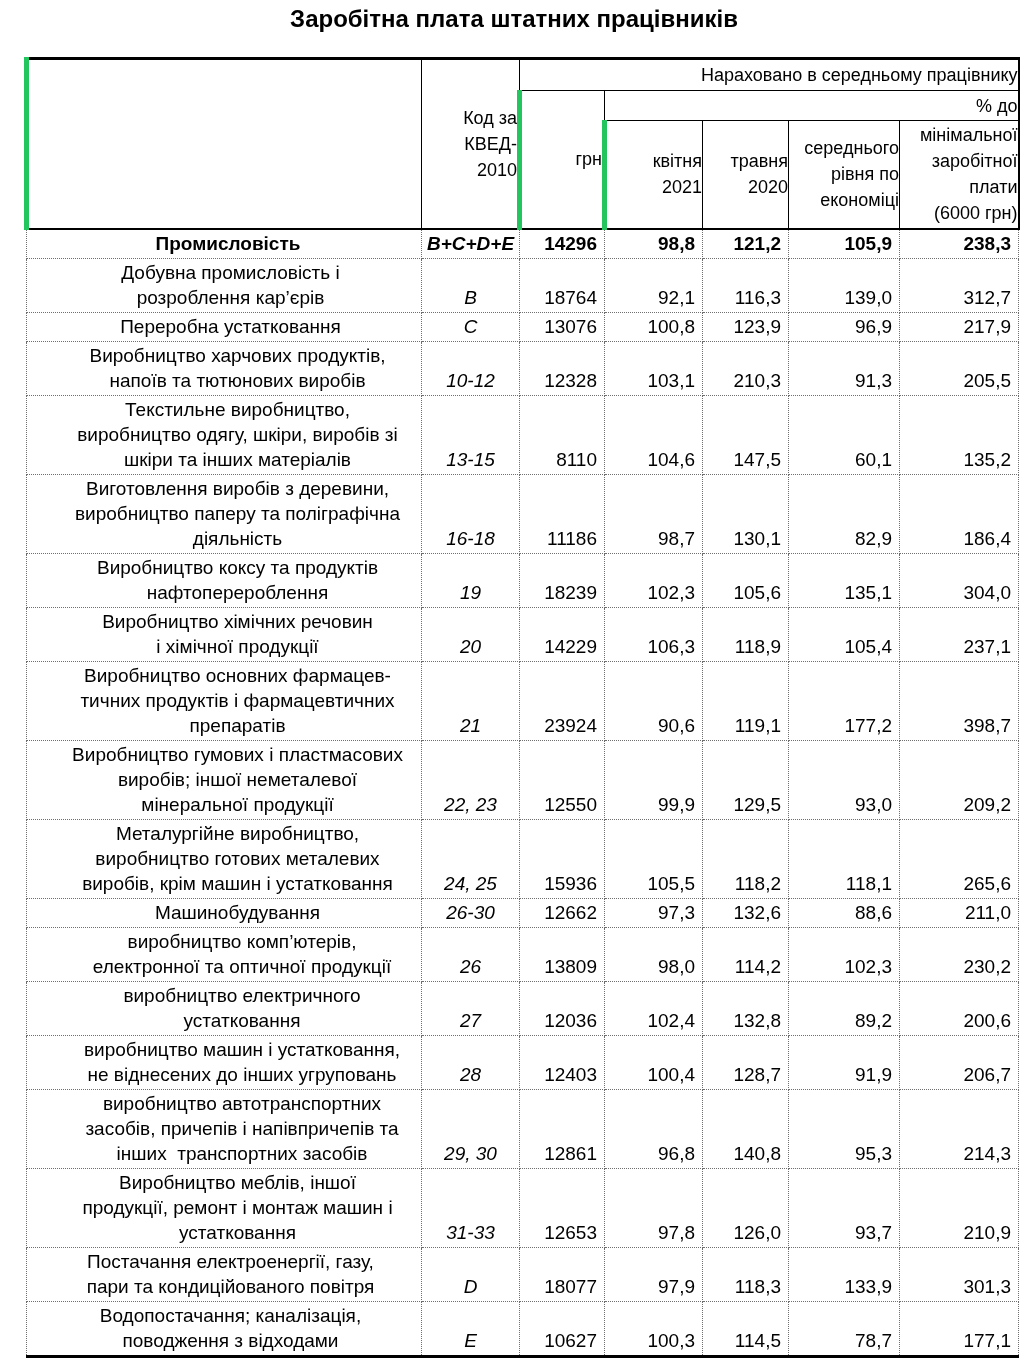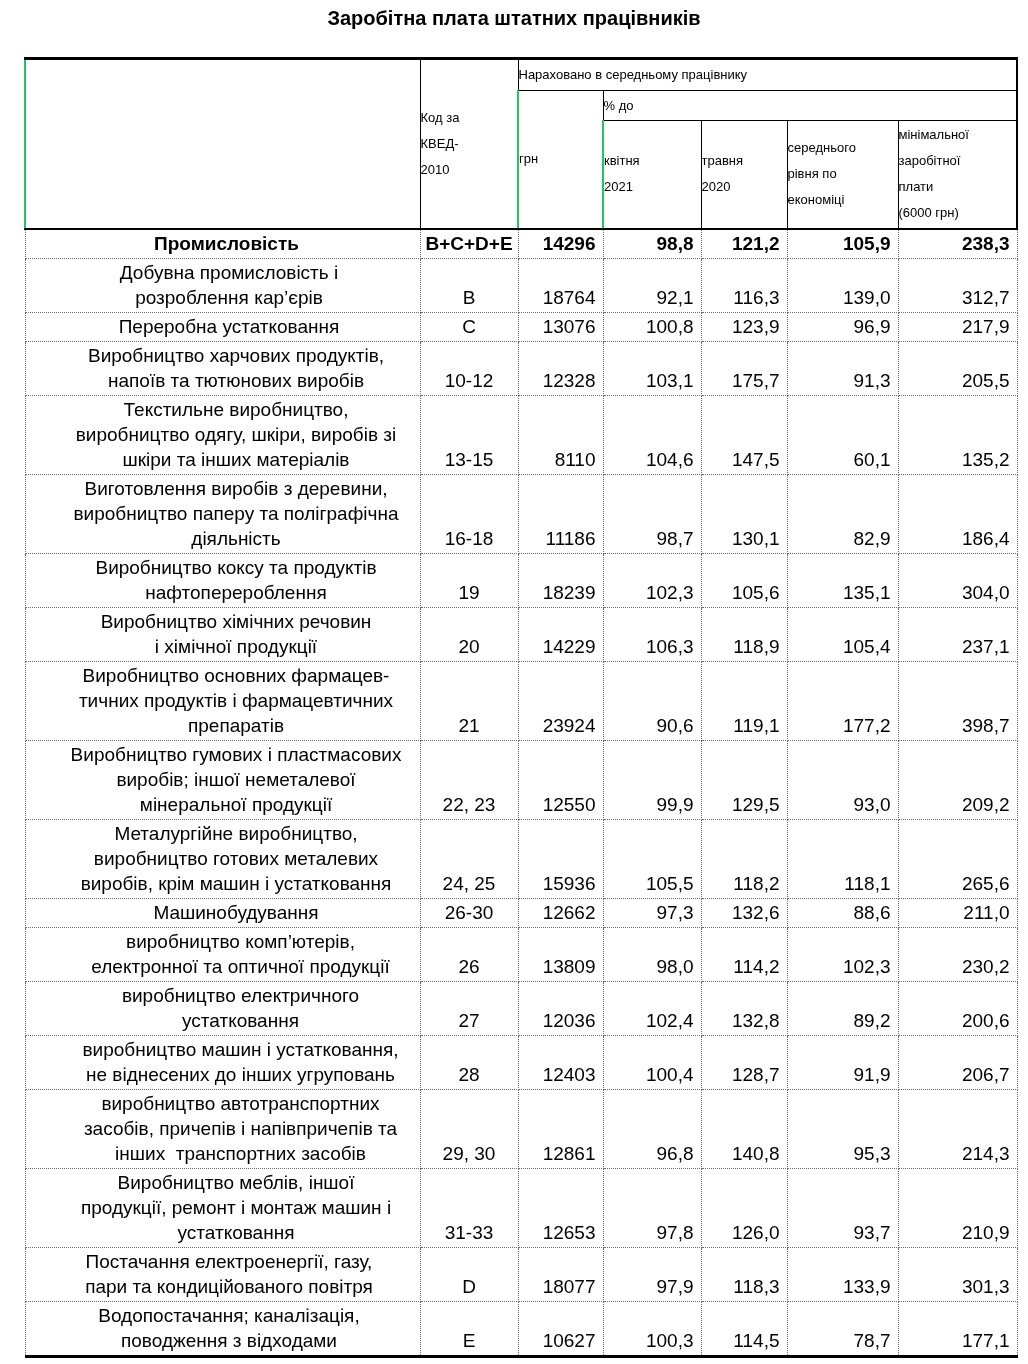--- a/index.html
+++ b/index.html
@@ -8,57 +8,57 @@
     width: 1028px; height: 1364px;
     background: #ffffff;
     color: #000;
     font-family: "Liberation Sans", sans-serif;
     overflow: hidden;
   }
   .title {
     margin-top: 4px;
     text-align: center;
     font-weight: bold;
-    font-size: 20px;
+    font-size: 24px;
     line-height: 29px;
   }
   table {
     border-collapse: collapse;
     table-layout: fixed;
     width: 992px;
     margin: 24px 0 0 24px;
   }
   th, td { padding: 0; overflow: hidden; }
   thead th {
     border: 1px solid #000;
     font-weight: normal;
-    font-size: 13px;
+    font-size: 18px;
     line-height: 26px;
-    text-align: left;
+    text-align: right;
     vertical-align: middle;
     white-space: pre-line;
   }
   thead tr.hr1 { height: 32px; }
   thead tr.hr1 th { border-top: 3px solid #000; }
   thead tr.hr2 { height: 30px; }
   thead tr.hr3 { height: 108px; }
   thead th.hb { border-bottom: 2px solid #000; }
-  thead th:first-child { border-left: 2px solid #22c55e; }
+  thead th:first-child { border-left: 5px solid #22c55e; }
   thead th:last-child, thead th.hr-right { border-right: 2px solid #000; }
   tbody td {
     border: 1px dotted #6e6e6e;
     font-size: 19px;
     line-height: 25px;
     vertical-align: bottom;
     padding-top: 1px;
     padding-bottom: 2px;
   }
   tbody tr:last-child td { border-bottom: 3px solid #000; }
   tbody td.name { text-align: center; white-space: pre-wrap; }
-  tbody td.code { text-align: center; }
+  tbody td.code { text-align: center; font-style: italic; }
   tbody td.num  { text-align: right; padding-right: 7px; }
   tbody tr.total td { font-weight: bold; }
   td.ind0 { padding-left: 8px; }
   td.ind1 { padding-left: 13px; }
   td.ind2 { padding-left: 27px; margin-top: 32px; }
   td.ind3 { padding-left: 36px; }
 </style>
 </head>
 <body>
 
@@ -130,21 +130,21 @@
         <td class="num">123,9</td>
         <td class="num">96,9</td>
         <td class="num">217,9</td>
       </tr>
       <tr>
         <td class="name ind2">Виробництво харчових продуктів,
 напоїв та тютюнових виробів</td>
         <td class="code">10-12</td>
         <td class="num">12328</td>
         <td class="num">103,1</td>
-        <td class="num">175,7</td>
+        <td class="num">210,3</td>
         <td class="num">91,3</td>
         <td class="num">205,5</td>
       </tr>
       <tr>
         <td class="name ind2">Текстильне виробництво,
 виробництво одягу, шкіри, виробів зі
 шкіри та інших матеріалів</td>
         <td class="code">13-15</td>
         <td class="num">8110</td>
         <td class="num">104,6</td>

